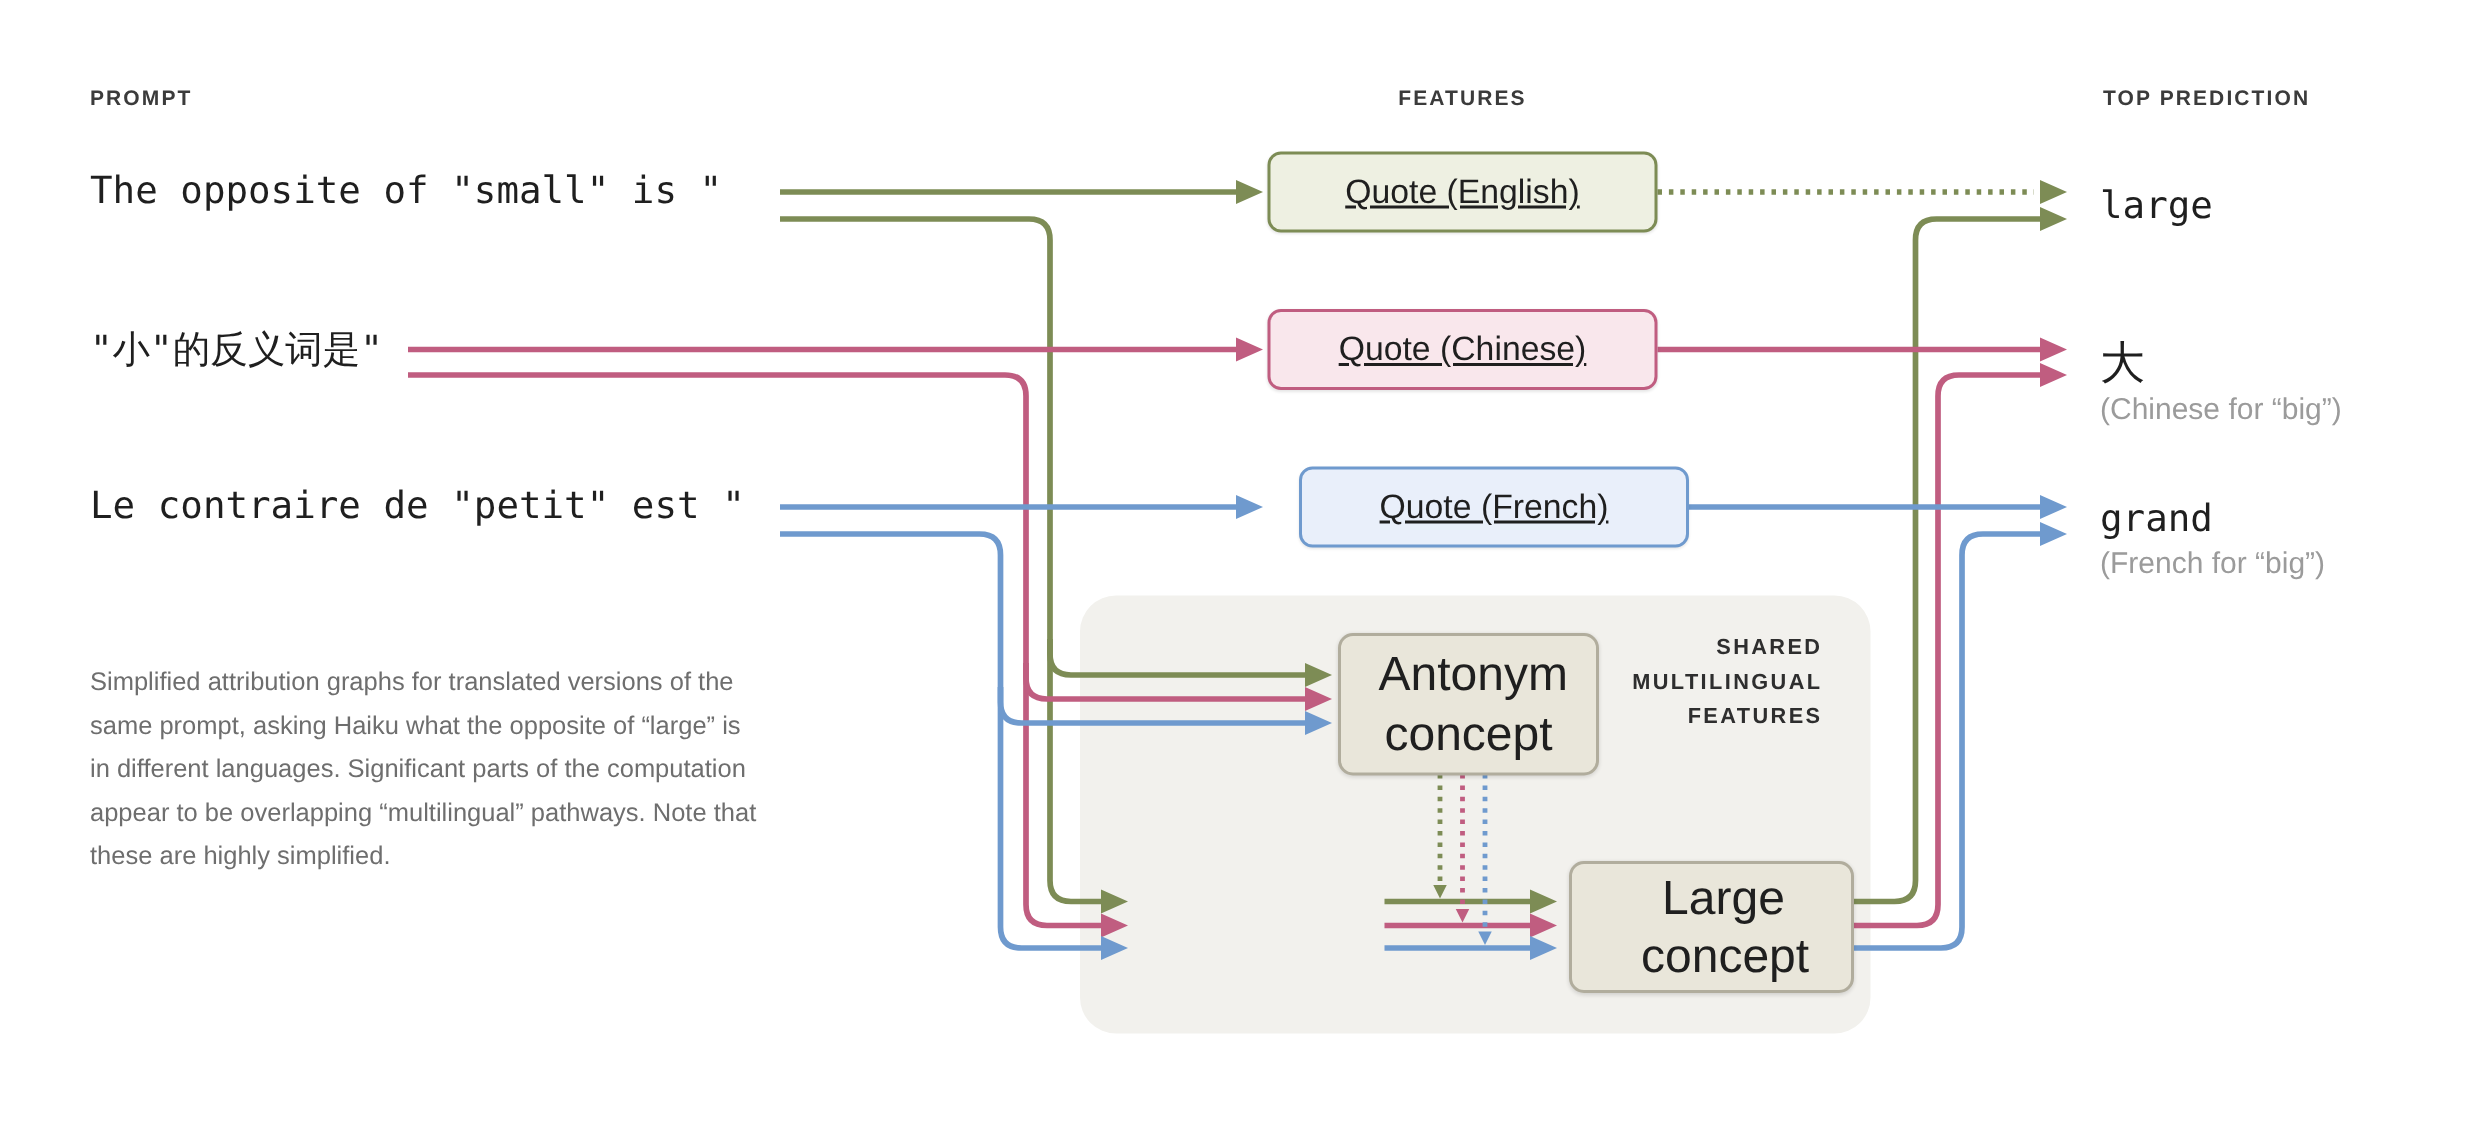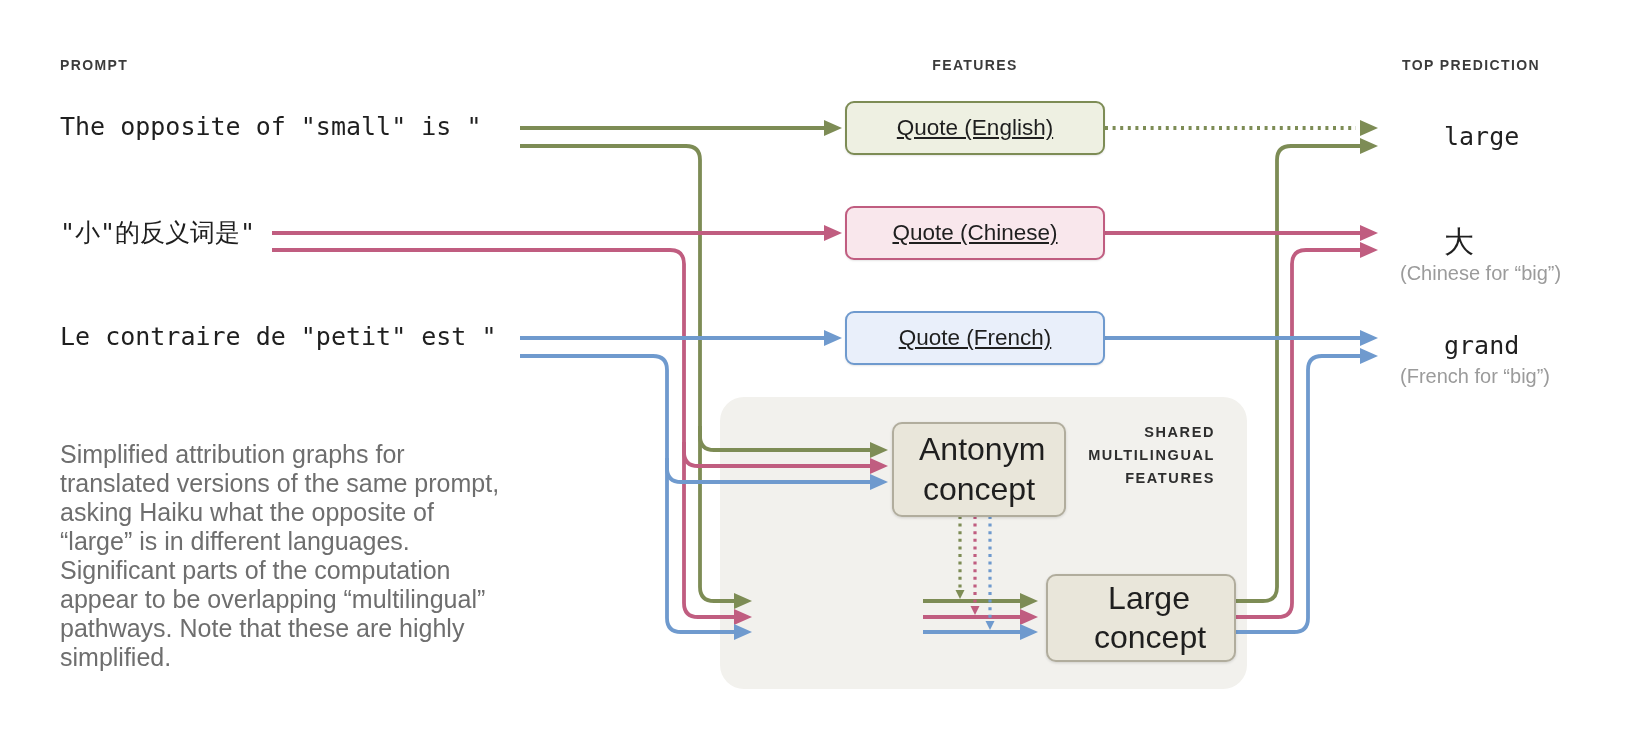--- a/index.html
+++ b/index.html
@@ -9,23 +9,23 @@
   .mono{font-family:"DejaVu Sans Mono",monospace;}
   .prompt{font-size:25px;color:var(--ink);white-space:nowrap;}
   .qbox{width:256px;height:50px;border-radius:9px;border:2px solid;display:flex;align-items:center;justify-content:center;
         font-size:22.5px;color:var(--ink);box-shadow:0 1px 2px rgba(0,0,0,.10);background:#fff;z-index:3;text-decoration:underline;}
   .container-box{background:var(--container-fill);border-radius:24px;z-index:1;}
   .cbox{background:var(--concept-fill);border:2px solid var(--concept-border);border-radius:10px;display:flex;align-items:center;
         justify-content:center;text-align:center;font-size:32px;line-height:1.22;color:var(--ink);
         box-shadow:0 1px 3px rgba(0,0,0,.14);z-index:3;}
   .shared-label{font-size:14.5px;font-weight:700;letter-spacing:1.6px;line-height:23px;text-align:right;
         color:#2e2e2e;white-space:pre-line;z-index:3;}
-  .pred-word{font-size:25px;white-space:nowrap;margin-left:44px;}
+  .pred-word{font-size:25px;white-space:nowrap;}
   .pred-note{font-size:20px;color:var(--note-gray);white-space:nowrap;}
-  .caption{font-size:25px;line-height:29px;color:var(--caption-gray);}
+  .caption{font-size:17px;line-height:29px;color:var(--caption-gray);}
   svg#wires{position:absolute;left:0;top:0;z-index:2;}
   .ln{fill:none;stroke-width:3.8;}
   .ln.thin{stroke-width:3.2;}
   .ln.green{stroke:var(--green);} .ln.pink{stroke:var(--pink);} .ln.blue{stroke:var(--blue);}
   .hd{stroke:none;}
   .hd.green{fill:var(--green);} .hd.pink{fill:var(--pink);} .hd.blue{fill:var(--blue);}
   .dots{stroke-dasharray:3 4.6;}
 </style>
 </head>
 <body>
@@ -128,21 +128,21 @@
         <polygon class="hd blue" points="1378,338 1360,330 1360,346"></polygon>
     </g>
   </svg>
 
   <div class="abs qbox" style="left:845px;top:101px;border-color:var(--green);background:var(--quote-english-fill);">
     <span>Quote (English)</span>
   </div>
   <div class="abs qbox" style="left:845px;top:206px;border-color:var(--pink);background:var(--quote-chinese-fill);">
     <span>Quote (Chinese)</span>
   </div>
-  <div class="abs qbox" style="left:845px;top:311px;border-color:var(--blue);background:var(--quote-french-fill);justify-content:center;">
+  <div class="abs qbox" style="left:866px;top:311px;border-color:var(--blue);background:var(--quote-french-fill);justify-content:center;">
     <span>Quote (French)</span>
   </div>
 
   <div class="abs cbox" style="left:892px;top:422px;width:170px;height:91px;">
     <span style="width:120px;">Antonym concept</span>
   </div>
   <div class="abs cbox" style="left:1046px;top:574px;width:170px;height:84px;padding-left:16px;">
     <span style="width:110px;">Large concept</span>
   </div>
 

